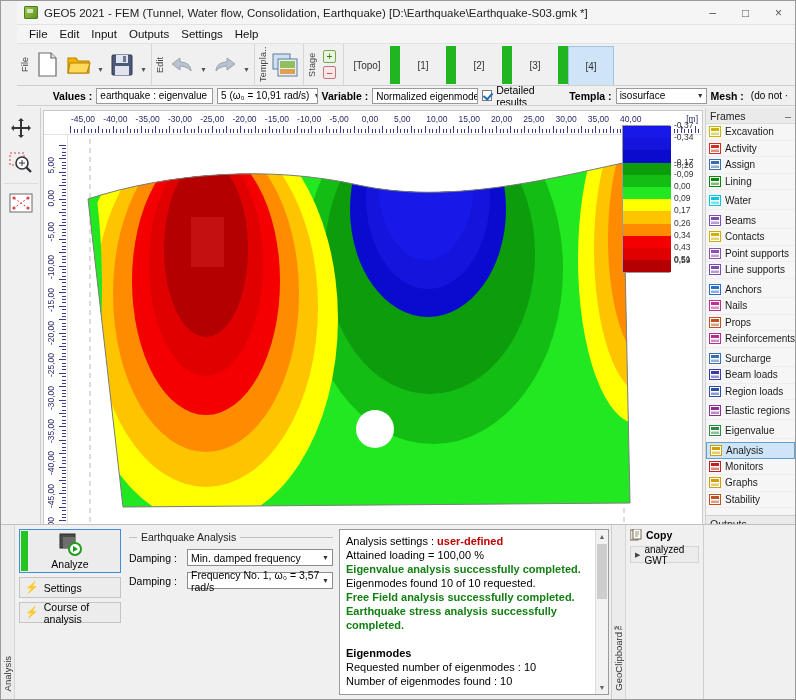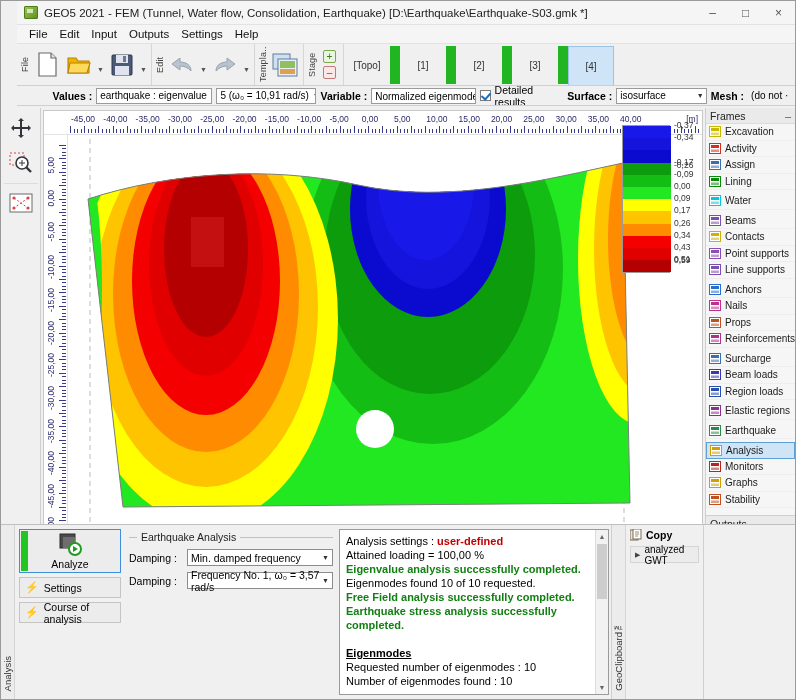--- a/index.html
+++ b/index.html
@@ -147,21 +147,21 @@
   .frow{ display:flex; align-items:center; margin-top:6px; font-size:10.5px;}
   .frow .lab{ width:58px; }
   .fcombo{ flex:1; height:17px; background:#fff; border:1px solid #8c8c8c;
            display:flex; align-items:center; padding:0 3px; font-size:10.5px;}
   .fcombo .arw{margin-left:auto;font-size:7px;color:#333;}
   .resultsbox{ flex:1; margin:4px 2px 4px 2px; background:#fff; border:1px solid #9a9a9a;
                position:relative; overflow:hidden; min-width:0;}
   .res-inner{ padding:4px 6px; font-size:11px; line-height:14px; }
   .res-g{ color:#128012; font-weight:bold; }
   .res-r{ color:#c00000; font-weight:bold; }
-  .res-b{ font-weight:bold;text-decoration:underline; }
+  .res-b{ font-weight:bold; }
   .scroll{ position:absolute; right:0; top:0; bottom:0; width:13px; background:#f2f2f2;
            border-left:1px solid #dcdcdc;}
   .scroll .thumb{ position:absolute; left:1px; right:1px; top:14px; height:55px;
                   background:#cdcdcd;}
   .scroll .ar{position:absolute;left:0;right:0;height:13px;display:flex;
               align-items:center;justify-content:center;color:#666;font-size:7px;}
   .clipcol{ width:92px; border-left:1px solid #cfcfcf; display:flex; }
   .clipbody{flex:1;padding:4px;}
   .cliphdr{display:flex;align-items:center;gap:4px;font-weight:bold;font-size:10.5px;}
   .clipitem{margin-top:5px;height:17px;background:#ececec;border:1px solid #d4d4d4;
@@ -290,21 +290,21 @@
       <span>5 (ω₀ = 10,91 rad/s)</span>
       <span class="arw">▼</span>
     </div>
     <span class="vb-label">Variable :</span>
     <div class="combo" style="width:110px">
       <span>Normalized eigenmode d ₙ, ᵣ</span>
 
     </div>
     <span class="chk on"></span>
     <span>Detailed results</span>
-    <span class="vb-label">Surface :</span>
+    <span class="vb-label">Templa :</span>
     <div class="combo" style="width:95px">
       <span>isosurface</span>
       <span class="arw">▼</span>
     </div>
     <span class="vb-label">Mesh :</span>
     <div class="combo" style="width:46px;border:none;background:transparent">
       <span>(do not ·</span>
     </div>
   </div>
 
@@ -957,21 +957,21 @@
               </svg></span>
             <span>Elastic regions</span>
           </div>
           <div class="fgap"></div>
           <div class="fitem">
             <span class="fico"><svg width="12" height="11" viewBox="0 0 12 11">
                 <rect x="0.5" y="0.5" width="11" height="10" fill="#fff" stroke="#2a8a4a"></rect>
                 <rect x="2" y="2" width="8" height="3" fill="#2a8a4a"></rect>
                 <rect x="2" y="6.5" width="8" height="2.5" fill="#2a8a4a" opacity=".55"></rect>
               </svg></span>
-            <span>Earthquake</span>
+            <span>Eigenvalue</span>
           </div>
           <div class="fgap"></div>
           <div class="fitem sel">
             <span class="fico"><svg width="12" height="11" viewBox="0 0 12 11">
                 <rect x="0.5" y="0.5" width="11" height="10" fill="#fff" stroke="#d0a000"></rect>
                 <rect x="2" y="2" width="8" height="3" fill="#d0a000"></rect>
                 <rect x="2" y="6.5" width="8" height="2.5" fill="#d0a000" opacity=".55"></rect>
               </svg></span>
             <span>Analysis</span>
           </div>

